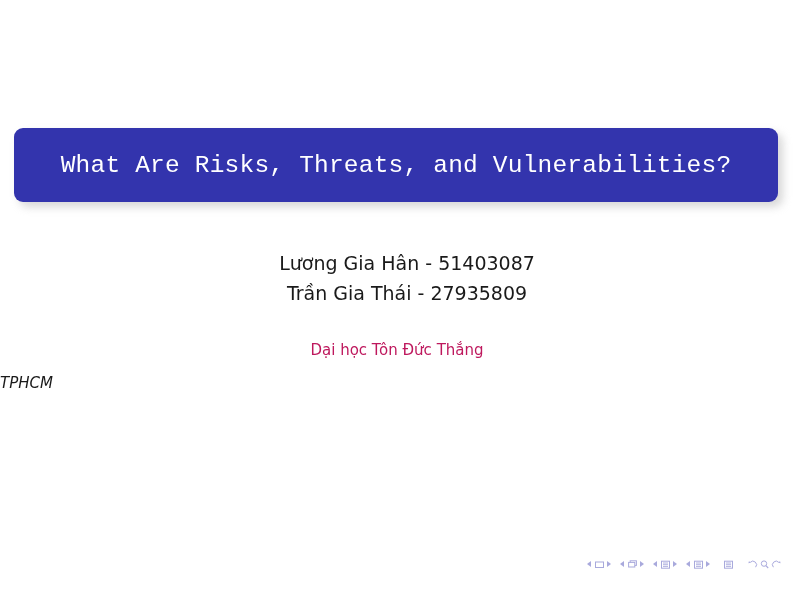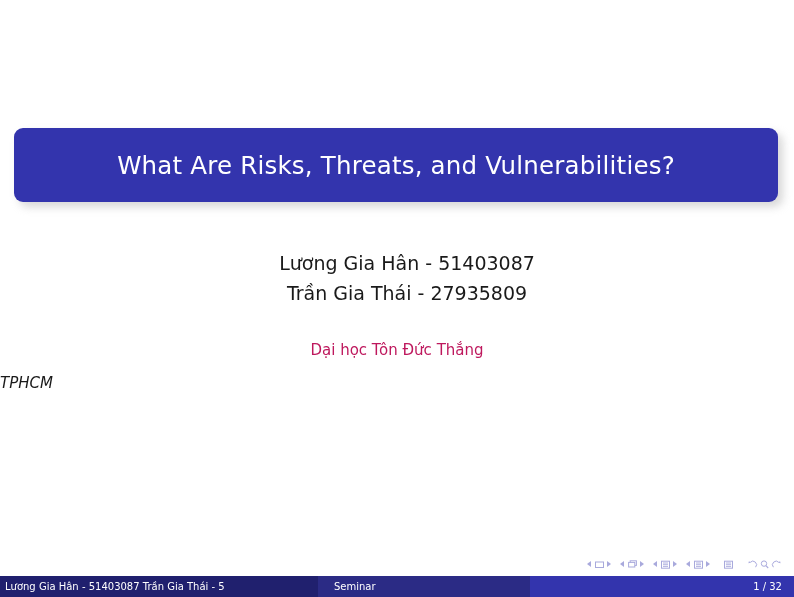--- a/index.html
+++ b/index.html
@@ -34,20 +34,21 @@
     position: absolute;
     left: 14px;
     top: 128px;
     width: 764px;
     height: 74px;
     border-radius: 9px;
     background: #3334ad;
     display: flex;
     align-items: center;
     justify-content: center;
+    font-family: Liberation Mono, monospace;
   }
   #title-text {
     color: #ffffff;
     font-size: 24.5px;
     font-weight: 400;
     letter-spacing: 0.2px;
     white-space: nowrap;
     text-align: center;
   }
 
@@ -262,19 +263,14 @@
       <span class="nav-glyph">
         <svg width="11" height="11" viewBox="0 0 11 11">
           <path d="M2.4 8.2 A3.4 3.4 0 1 1 7.8 3.4" fill="none" stroke="#3334ad" stroke-width="1"></path>
           <path d="M9 2 L7.6 3.7 L9.6 4.2 Z" fill="#3334ad"></path>
         </svg>
       </span>
     </div>
 
   </div>
 
-  <div id="footer">
-    <div id="footer-left">Lương Gia Hân - 51403087  Trần Gia Thái - 5</div>
-    <div id="footer-middle">Seminar</div>
-    <div id="footer-right">1 / 32</div>
-  </div>
 
 </div>
 
 </body></html>

